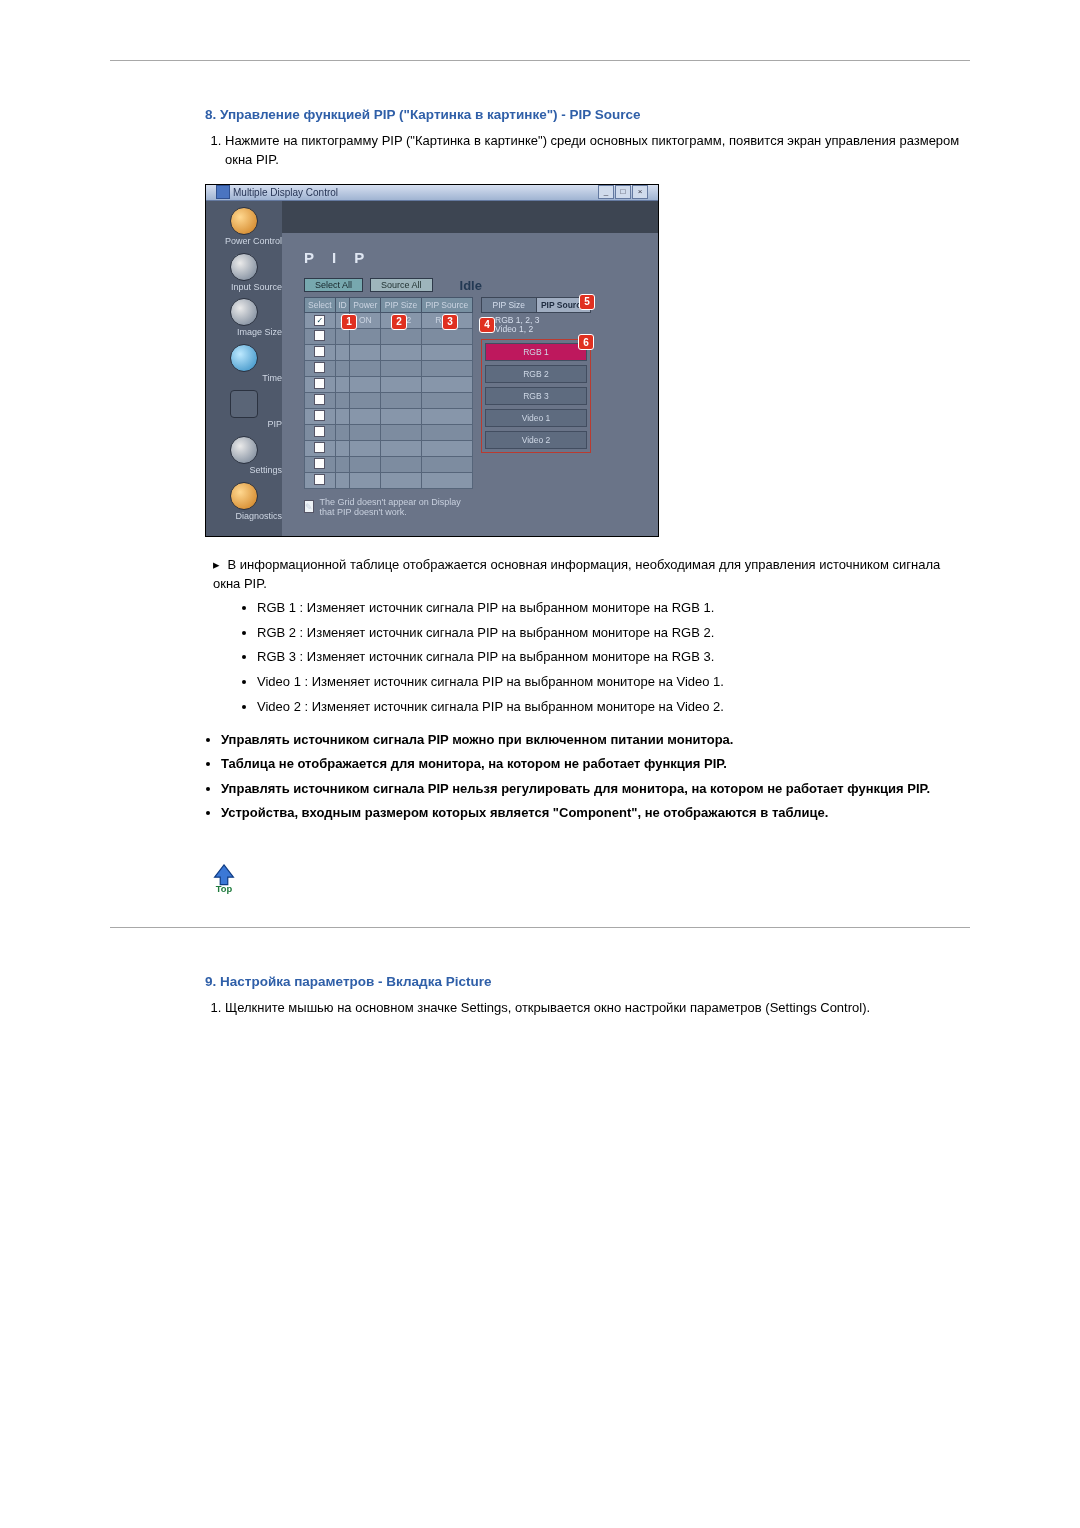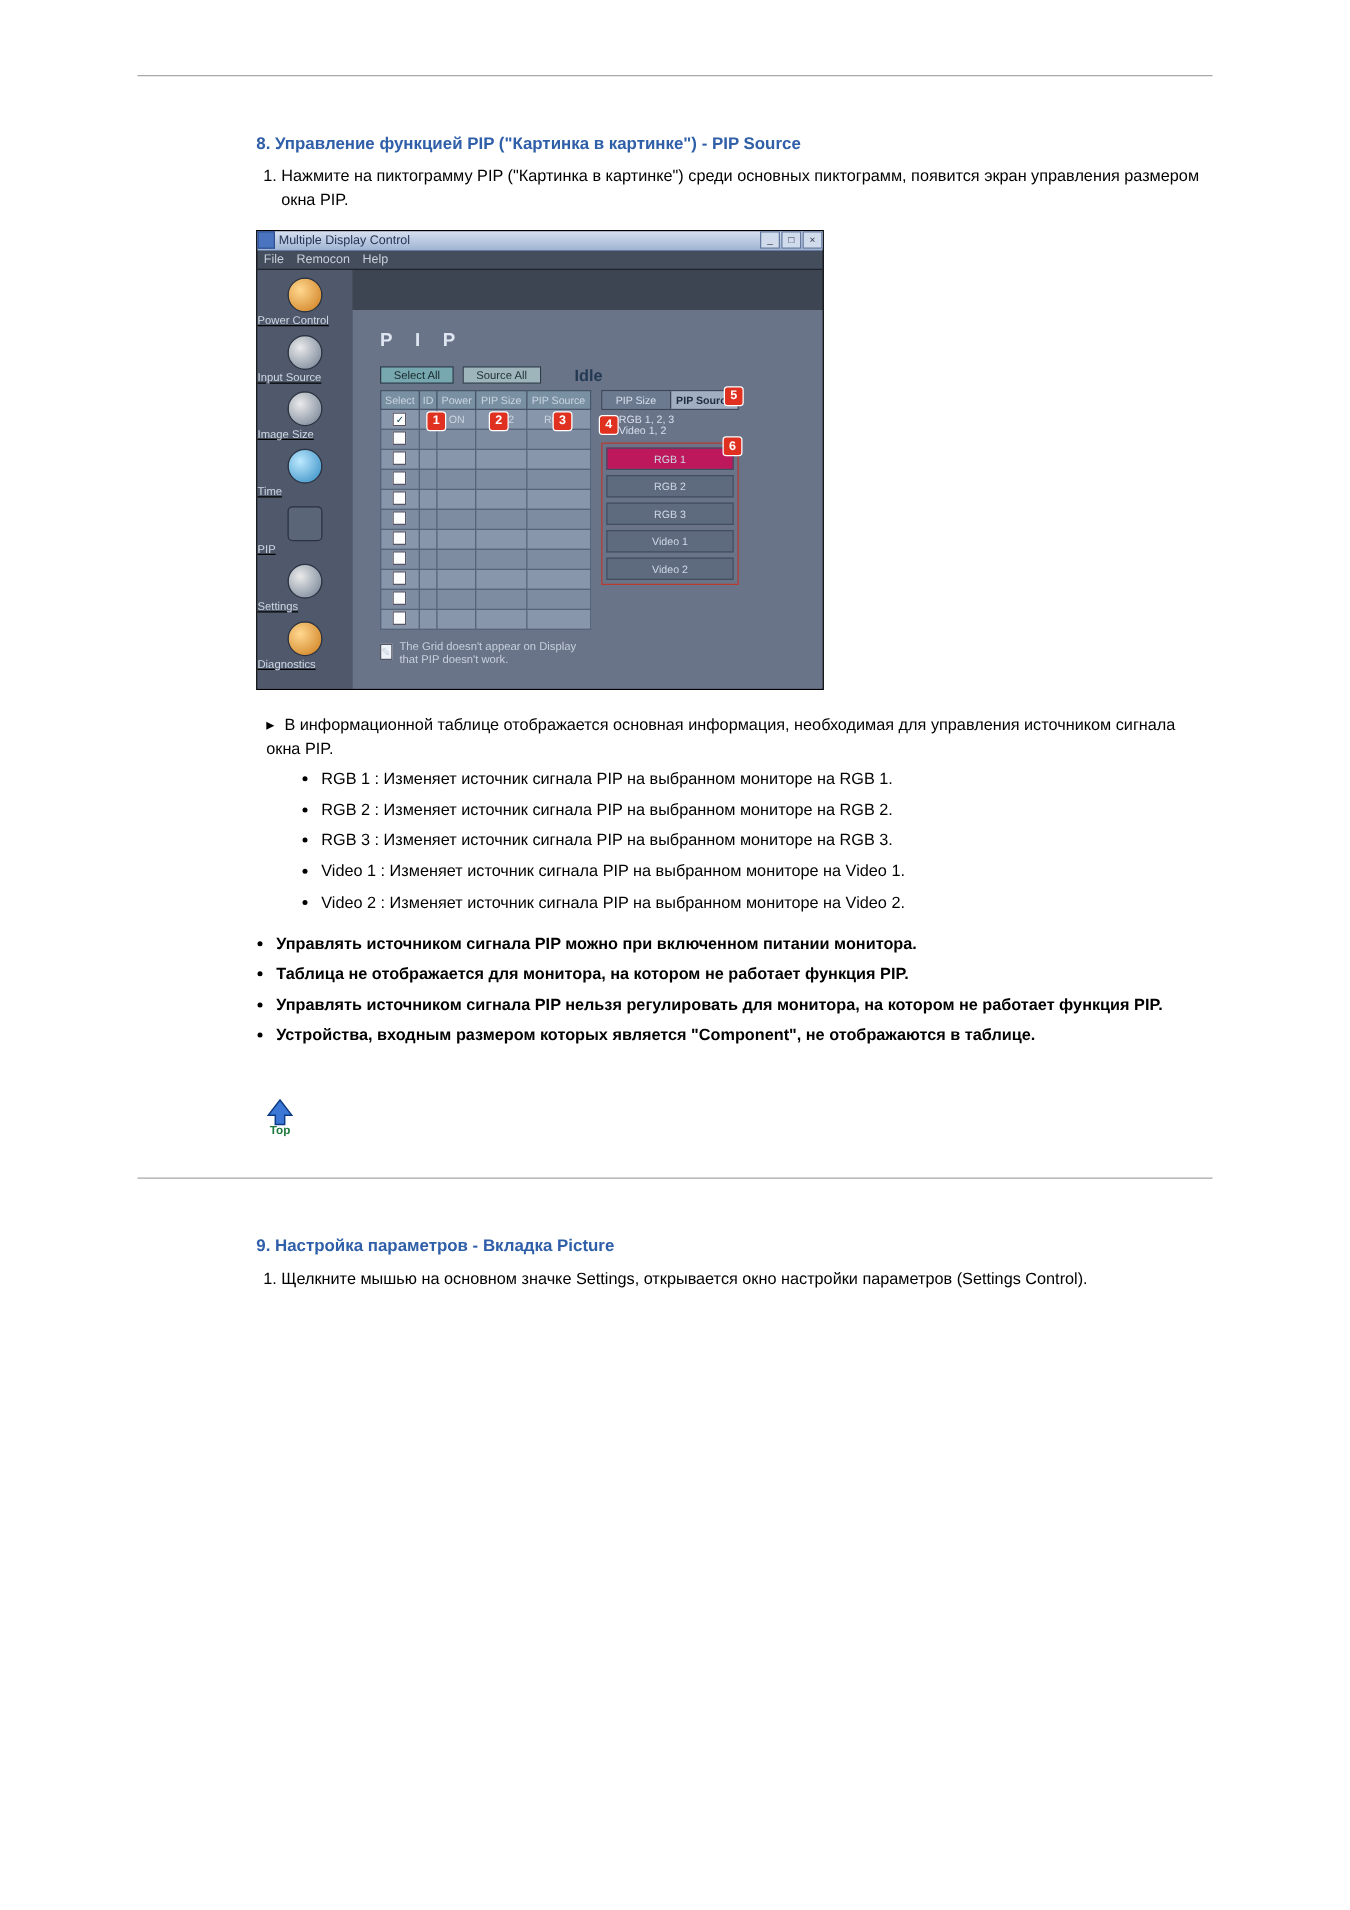--- a/index.html
+++ b/index.html
@@ -50,38 +50,38 @@
     background: #353b47;
     margin: 8px 0 18px 0;
     font-size: 10px;
   }
   .titlebar {
     height: 15px;
     background: linear-gradient(#d6dff0, #a0b4d2);
     display: flex;
     align-items: center;
     justify-content: space-between;
-    padding: 0 0;
+    padding: 0 10px;
     font-size: 10px;
     color: #273555;
     border-bottom: 1px solid #6479a0;
   }
   .titlebar-left { display:flex; align-items:center; gap:3px; }
   .titlebar-icon { width:12px; height:12px; background:#4a74c0; border:1px solid #2f5090; }
   .title-btns { display:flex; gap:1px; }
   .tb-btn { width:14px;height:12px;background:#d0dbec;border:1px solid #6479a0;display:flex;align-items:center;justify-content:center;font-size:8px;line-height:1;color:#334; }
   .menubar {
     height:14px; background:#444d5c; color:#c8cedb;
     display:flex; align-items:center; gap:10px; padding:0 5px;
     font-size:10px;
     border-bottom:1px solid #1e232d;
   }
   .app-body { display:flex; background:#3d4552; }
   .sidebar { width:76px; background:#4f596b; padding:6px 0 8px 0; }
-  .side-item { text-align:left; margin-bottom:6px;text-decoration:underline; }
+  .side-item { text-align:right; margin-bottom:6px; }
   .side-icon {
     width:26px;height:26px;border-radius:50%;margin:0 auto 2px auto;
     background:radial-gradient(circle at 35% 35%, #eaeaea, #6c7b8f);
     border:1px solid #2b3240;
   }
   .side-icon.orange { background:radial-gradient(circle at 35% 35%, #ffd890, #cc7a1a); }
   .side-icon.cyan   { background:radial-gradient(circle at 35% 35%, #bde9ff, #2d88c0); }
   .side-icon.darkrect { border-radius:4px; background:#5a6577; }
   .side-label { color:#cfd7e4; font-size:9px; line-height:1.1; }
   .main-panel { flex:1; background:#6a7488; padding:10px 10px 10px 22px; position:relative;margin-top:32px; }
@@ -157,25 +157,20 @@
       <div class="titlebar">
         <div class="titlebar-left">
           <span class="titlebar-icon"></span>
           <span>Multiple Display Control</span>
         </div>
         <div class="title-btns">
           <span class="tb-btn">_</span>
           <span class="tb-btn">□</span>
           <span class="tb-btn">×</span>
         </div>
-      </div>
-      <div class="menubar">
-        <span>File</span>
-        <span>Remocon</span>
-        <span>Help</span>
       </div>
       <div class="app-body">
         <div class="sidebar">
           <div class="side-item">
               <div class="side-icon orange"></div>
               <div class="side-label">Power Control</div>
             </div>
           <div class="side-item">
               <div class="side-icon"></div>
               <div class="side-label">Input Source</div>

